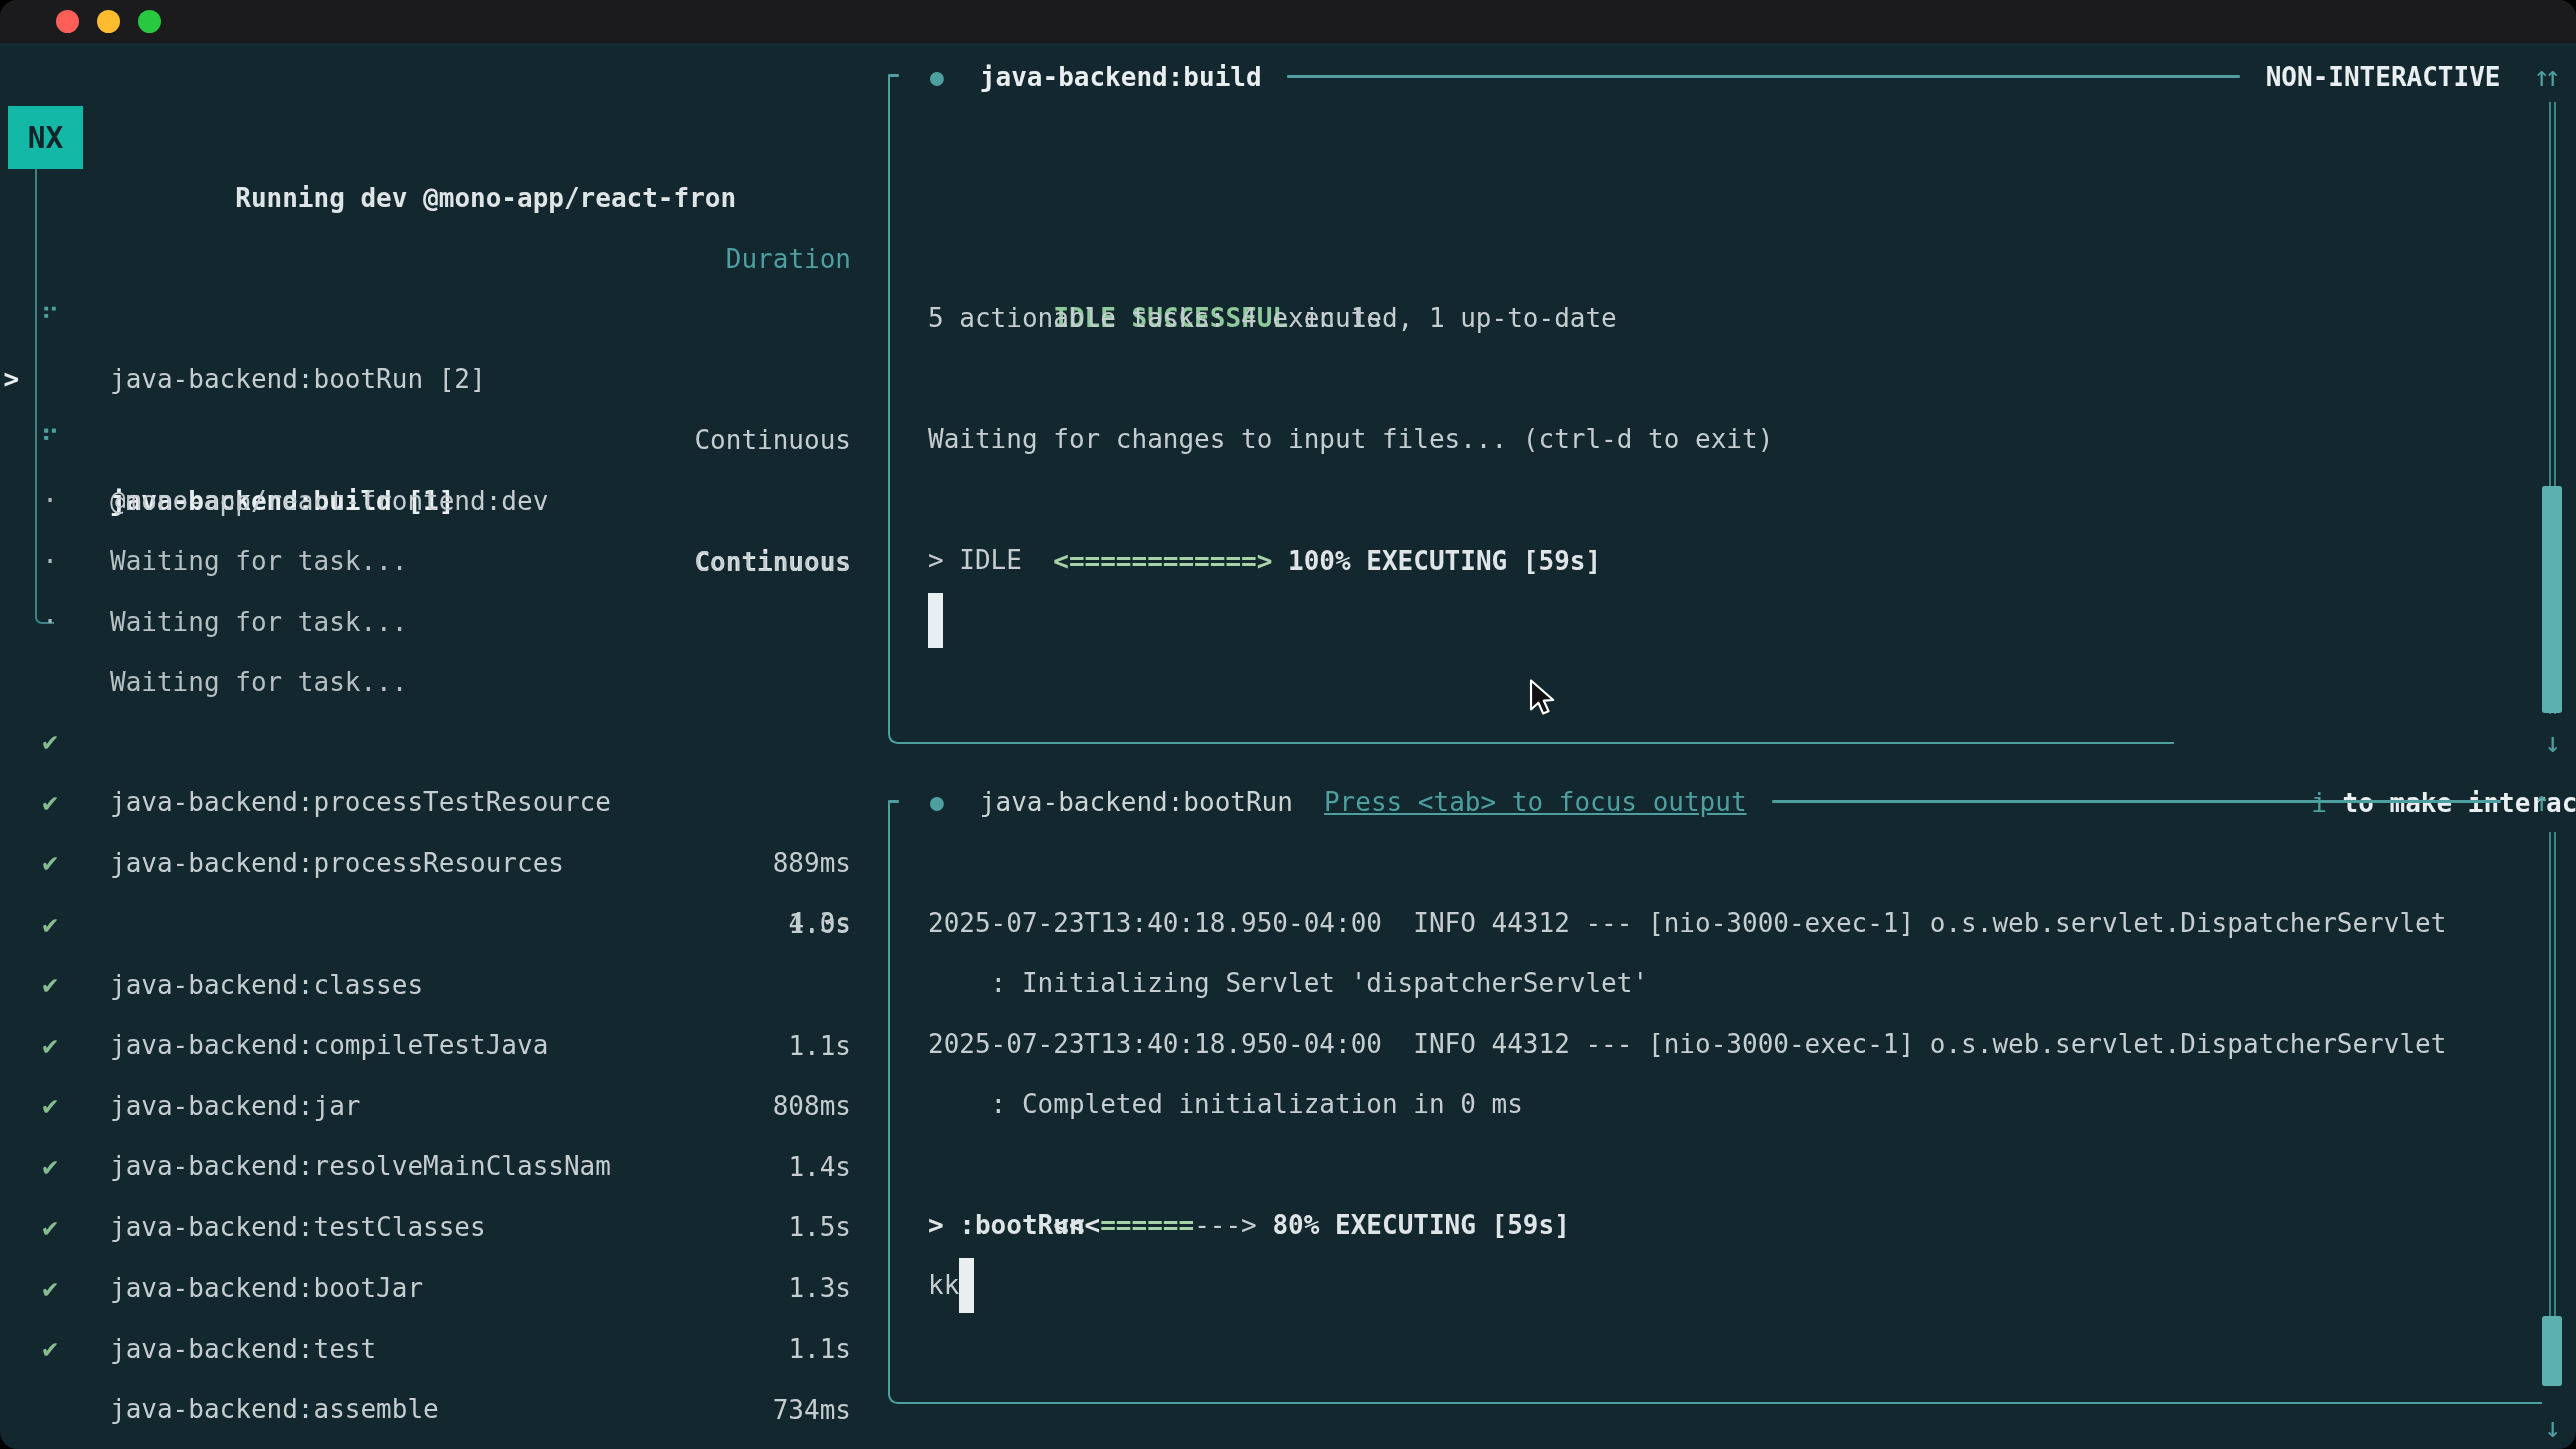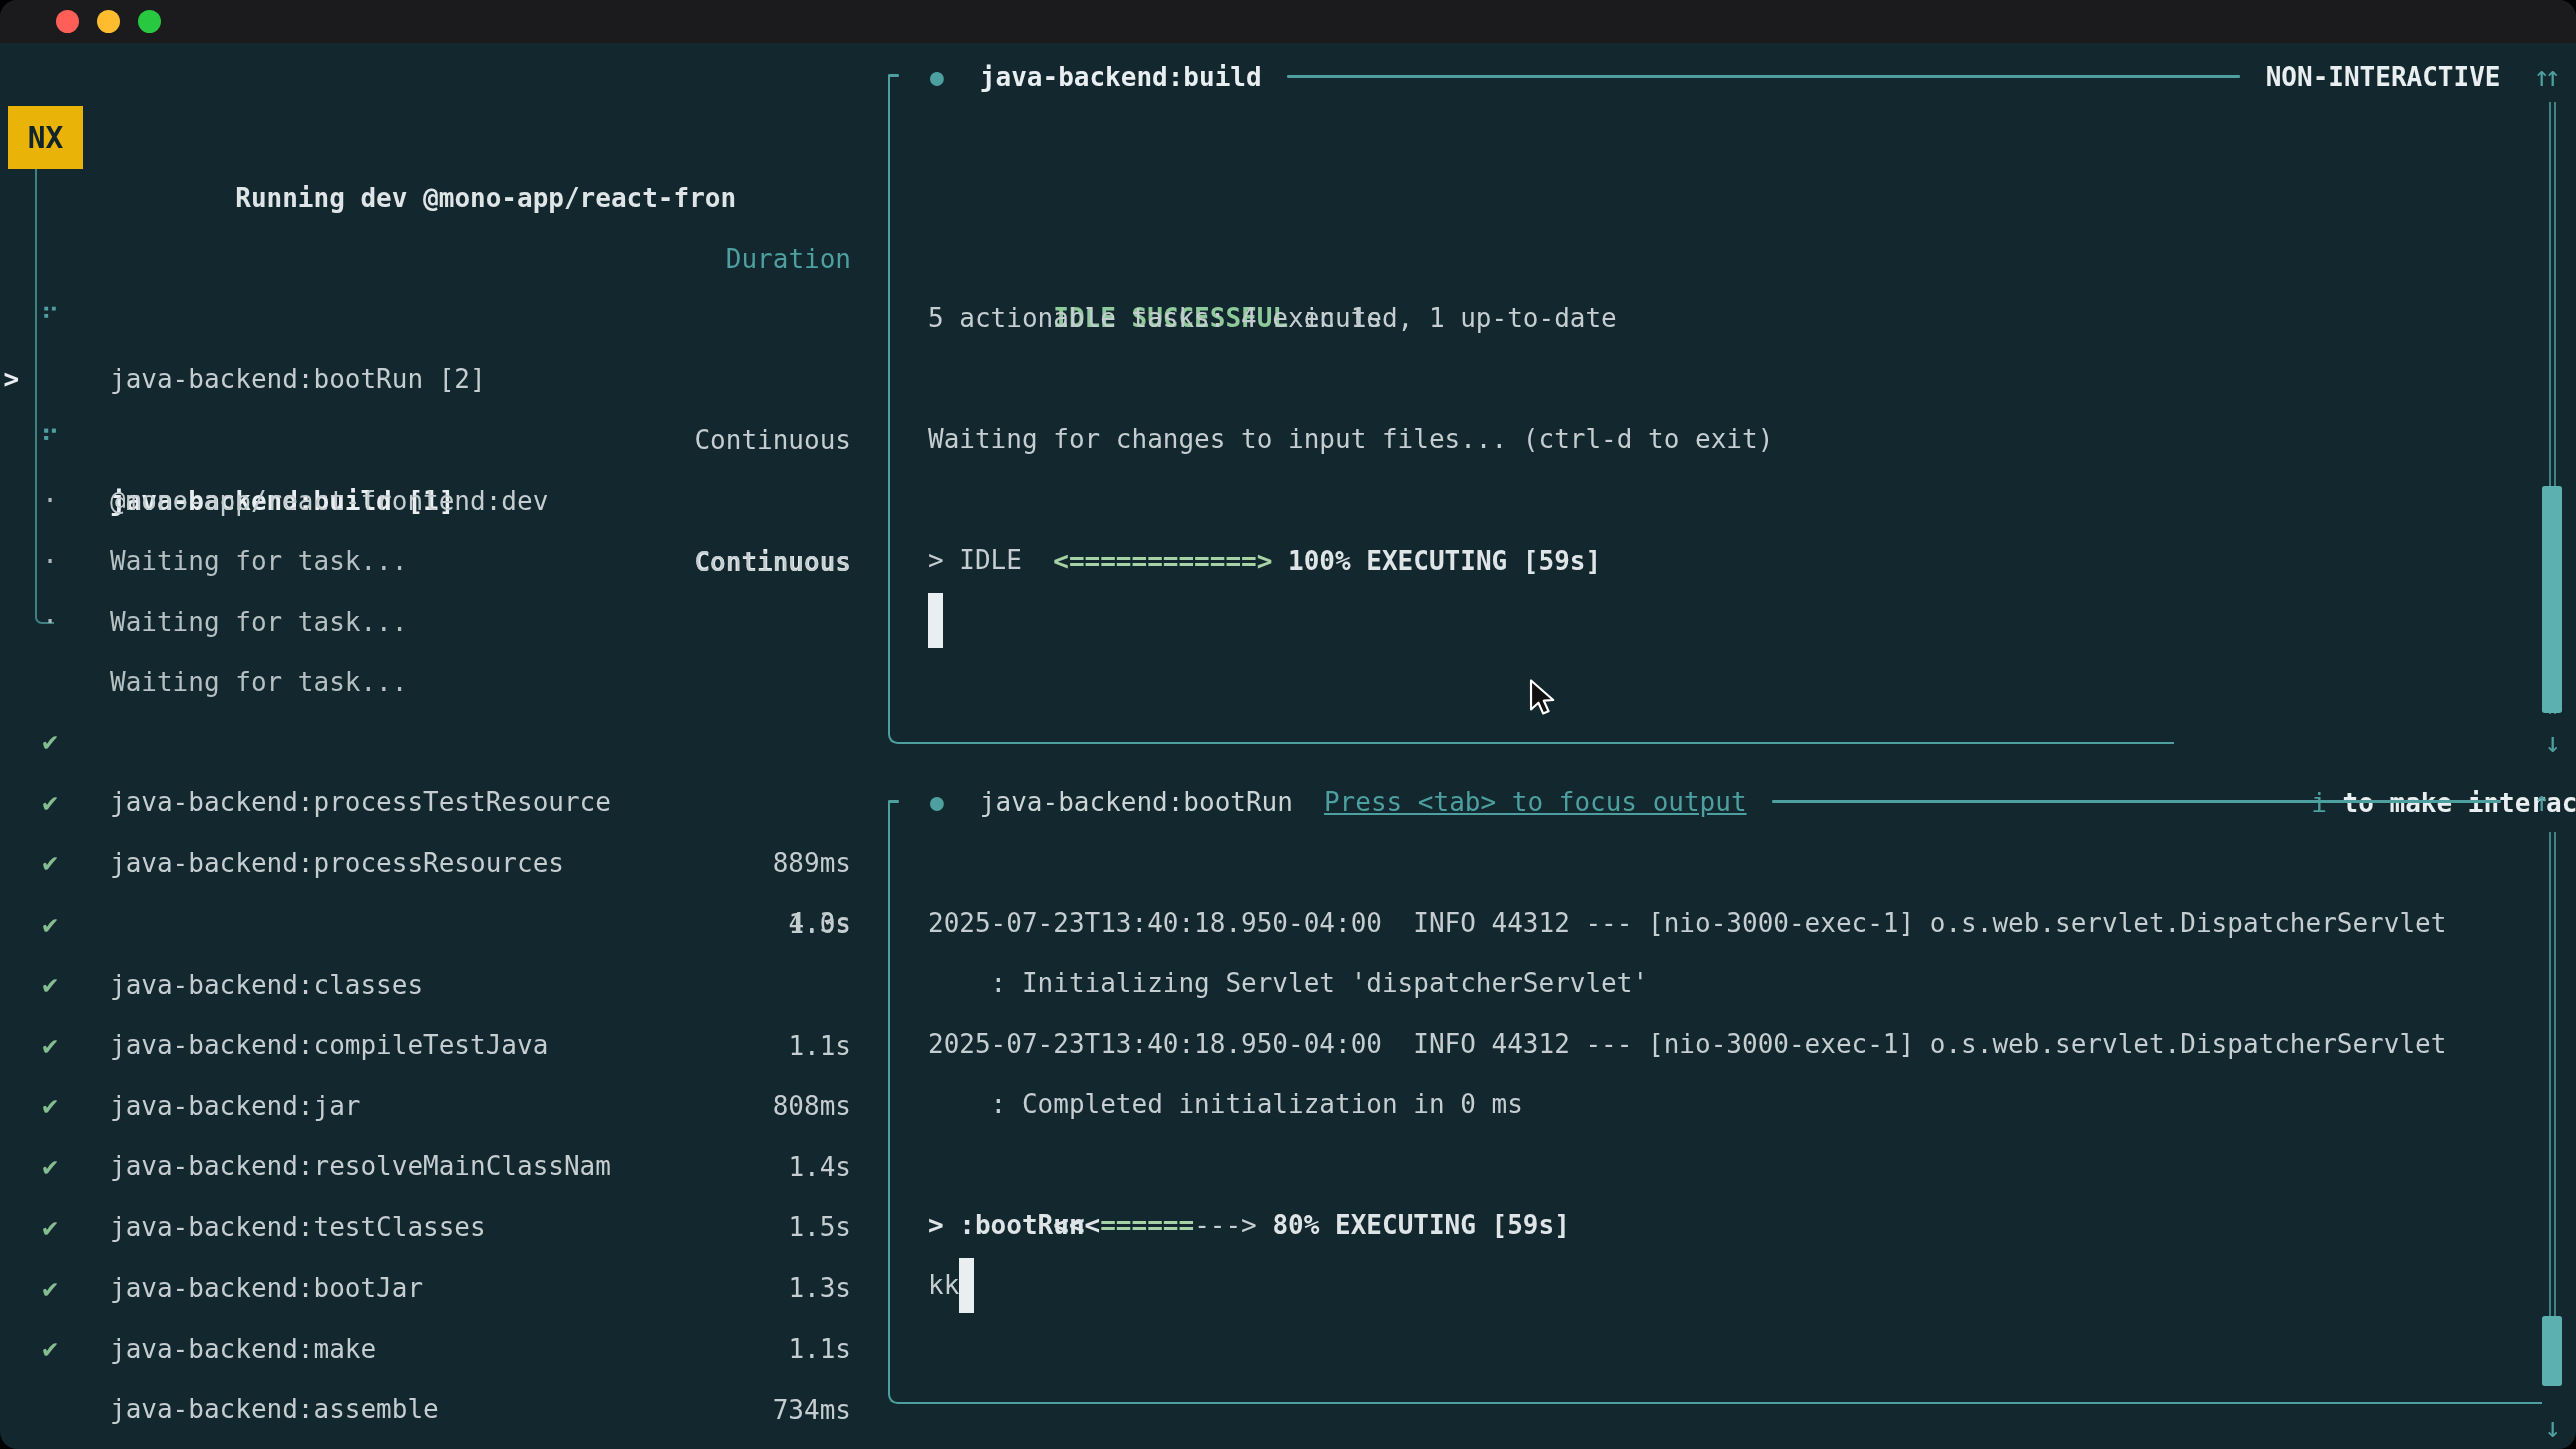--- a/index.html
+++ b/index.html
@@ -13,21 +13,21 @@
   .row{position:absolute;height:61px;line-height:61px;white-space:pre;}
   .srow{position:absolute;left:0;width:851px;height:61px;line-height:61px;white-space:pre;}
   .srow .caret{position:absolute;left:3.4px;color:#e9eef0;font-weight:700;}
   .srow .ticon{position:absolute;left:34px;width:32px;text-align:center;}
   .srow .tname{position:absolute;left:110px;}
   .srow .tstat{position:absolute;right:0;}
   .spin{color:#4d9fa0;} .chk{color:#84bd8f;} .bullet{color:#aeb9bd;}
   .bold{font-weight:700;color:#e9eef0;}
   .dim{color:#b6c0c3;}
 
-  .nx-badge{position:absolute;left:8px;top:106px;width:75px;height:63px;background:#eab308;
+  .nx-badge{position:absolute;left:8px;top:106px;width:75px;height:63px;background:#14b8a6;
             color:#0f252b;font-weight:700;font-size:29.5px;display:flex;align-items:center;justify-content:center;}
   .side-header{position:absolute;left:110px;top:107px;width:741px;height:61px;line-height:61px;white-space:pre;}
   .side-header .title{font-weight:700;color:#dfe5e7;}
   .side-header .dur{position:absolute;right:0;color:#4d9fa0;}
   .tree{position:absolute;left:35px;top:169px;width:17.4px;height:453px;
         border-left:2px solid rgba(77,159,160,.75);border-bottom:2px solid rgba(77,159,160,.75);
         border-bottom-left-radius:6.7px;}
 
   .panel-box{position:absolute;border-left:2px solid #4d9fa0;border-bottom:2px solid #4d9fa0;border-bottom-left-radius:9.4px;}
   .stub{position:absolute;width:10.7px;height:2.7px;background:#4d9fa0;border-radius:1.3px;}
@@ -146,21 +146,21 @@
         <span class="tname">java-backend:testClasses</span>
         <span class="tstat">1.3s</span>
       </div>
       <div class="srow" style="top:1136px">
         <span class="ticon chk">✔</span>
         <span class="tname">java-backend:bootJar</span>
         <span class="tstat">1.1s</span>
       </div>
       <div class="srow" style="top:1197px">
         <span class="ticon chk">✔</span>
-        <span class="tname">java-backend:make</span>
+        <span class="tname">java-backend:test</span>
         <span class="tstat">734ms</span>
       </div>
       <div class="srow" style="top:1257px">
         <span class="ticon chk">✔</span>
         <span class="tname">java-backend:assemble</span>
         <span class="tstat">774ms</span>
       </div>
 
       <div class="side-footer">
         <span class="pager">

